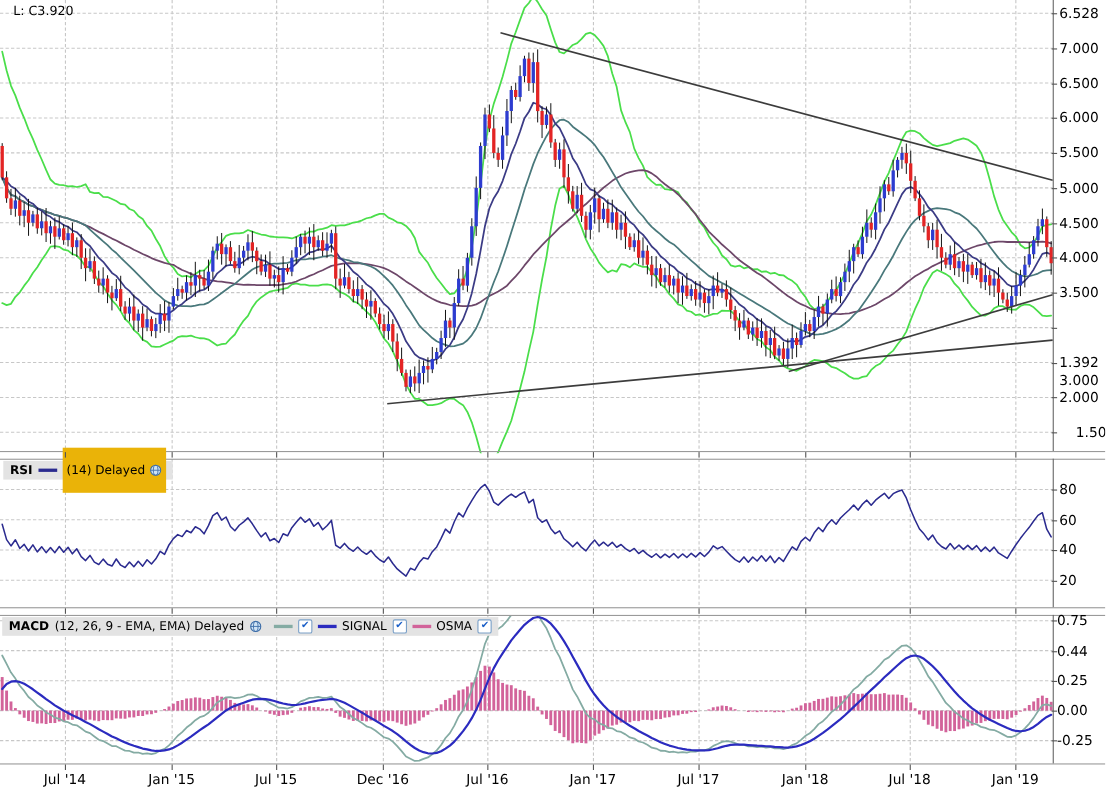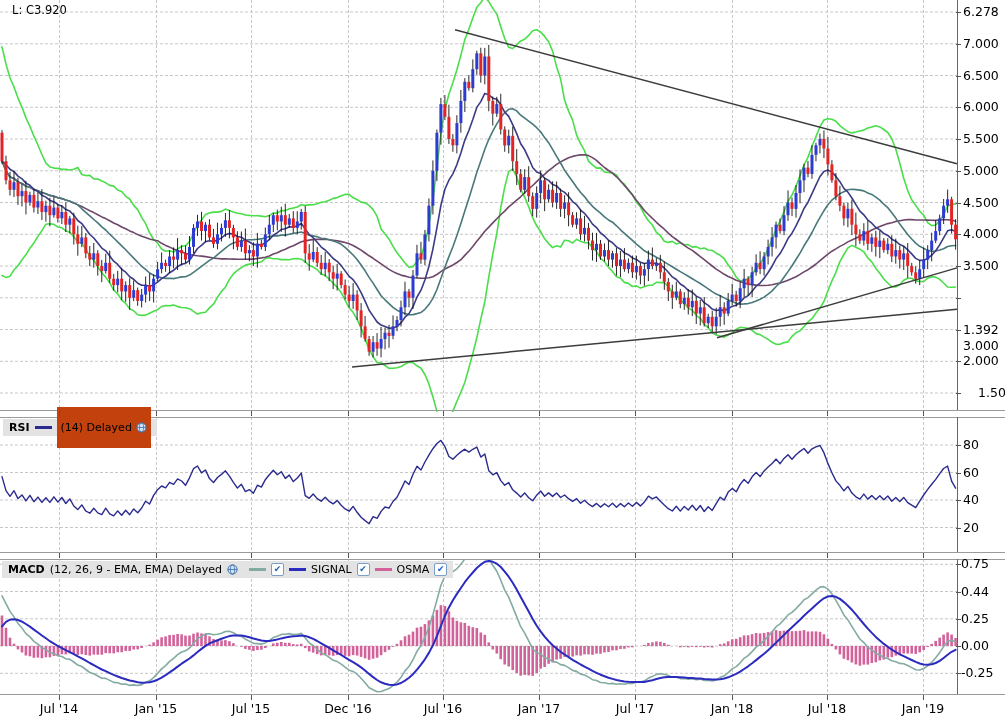--- a/index.html
+++ b/index.html
@@ -10,21 +10,21 @@
   .plotline{fill:none;stroke-linejoin:round;stroke-linecap:round;}
   .lab{position:absolute;font-size:12.5px;color:#000;line-height:14px;white-space:nowrap;}
   .xlab{position:absolute;font-size:12.5px;color:#000;width:64px;text-align:center;white-space:nowrap;}
   .tickh{position:absolute;width:5px;height:1px;background:#555;}
   .tickv{position:absolute;width:1px;height:5px;background:#555;}
   .pborder{position:absolute;left:0;width:1005px;height:1px;background:#9a9a9a;}
   .vaxis{position:absolute;width:1px;background:#666;}
   .hdr{position:absolute;display:flex;align-items:center;gap:5px;background:#e3e3e3;
        height:17px;padding:0 6px;font-size:11px;color:#000;}
   .hdr b{font-size:11px;}
-  .hl{display:inline-flex;align-items:center;gap:4px;background:#c2410c;padding:14px 4px;}
+  .hl{display:inline-flex;align-items:center;gap:4px;background:#eab308;padding:14px 4px;}
   .sw{display:inline-block;width:17px;height:3px;}
   .cb{display:inline-block;width:11px;height:11px;background:#fff;border:1px solid #7aa0c8;
       color:#1a5fc8;font-size:9px;line-height:10px;text-align:center;border-radius:2px;cursor:pointer;}
   .toplabel{position:absolute;left:12px;top:3px;font-size:11.5px;color:#000;}
 </style>
 </head>
 <body>
 
 <div class="wrap">
 
@@ -851,21 +851,21 @@
     <span class="cb">✔</span>
     <span class="sw" style="background:#2b2bbf"></span>
     <span>SIGNAL</span>
     <span class="cb">✔</span>
     <span class="sw" style="background:#d2639a"></span>
     <span>OSMA</span>
     <span class="cb">✔</span>
   </div>
 
   <div id="axis-layer">
-      <div class="lab" style="left: 963px; top: 5px;">6.278</div>
+      <div class="lab" style="left: 963px; top: 5px;">6.528</div>
       <div class="tickh" style="left: 956px; top: 12px;"></div>
       <div class="lab" style="left: 963px; top: 36.75px;">7.000</div>
       <div class="tickh" style="left: 956px; top: 43.75px;"></div>
       <div class="lab" style="left: 963px; top: 68.5px;">6.500</div>
       <div class="tickh" style="left: 956px; top: 75.5px;"></div>
       <div class="lab" style="left: 963px; top: 100.25px;">6.000</div>
       <div class="tickh" style="left: 956px; top: 107.25px;"></div>
       <div class="lab" style="left: 963px; top: 132px;">5.500</div>
       <div class="tickh" style="left: 956px; top: 139px;"></div>
       <div class="lab" style="left: 963px; top: 163.75px;">5.000</div>

